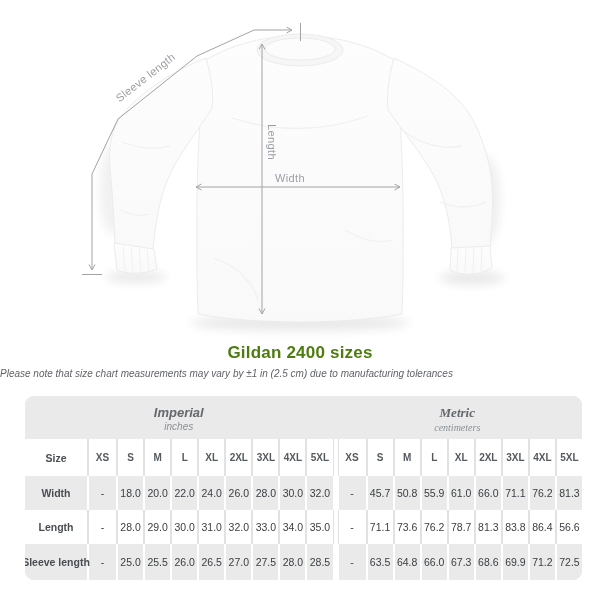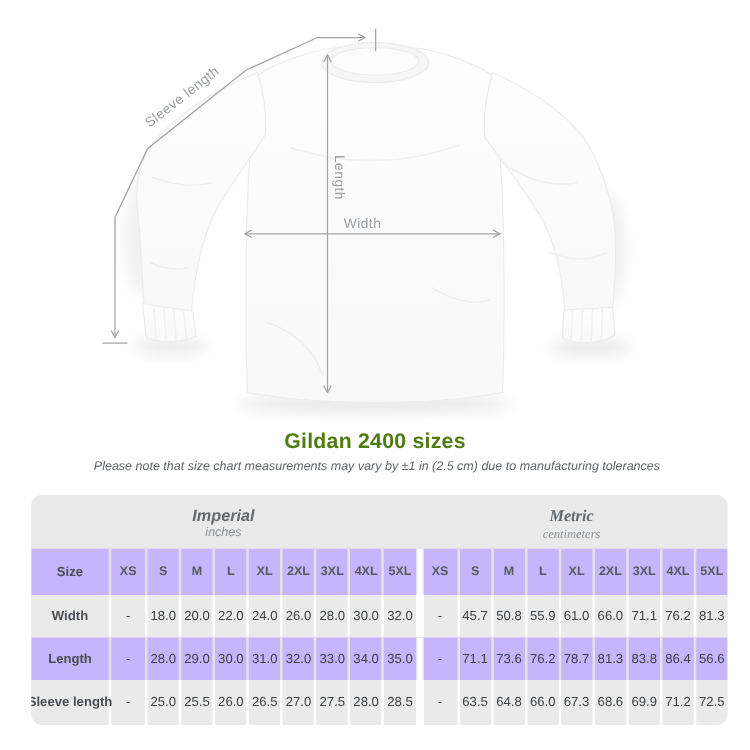--- a/index.html
+++ b/index.html
@@ -11,32 +11,32 @@
 
   
   .diagram { position:absolute; left:0; top:0; width:600px; height:340px; }
 
   
   .title {
     position:absolute; top:343px; left:0; width:600px; text-align:center;
     font-size:17px; font-weight:bold; color:#4d7c0f; letter-spacing:0.2px;
   }
   .subtitle {
-    position:absolute; top:368px; left:0; width:528px; text-align:right;
+    position:absolute; top:368px; left:0; width:528px; text-align:left;
     font-size:10px; font-style:italic; color:#5f6368;
   }
 
   
   .sizetable {
     position:absolute; left:25px; top:396px; width:557px;
     background:#eaeaea; border-radius:9px; overflow:hidden;
     display:grid; grid-template-rows:43px 37px 34px 34px 36px;
   }
   .trow { display:grid; grid-template-columns:64px 1fr 6px 1fr; }
-  .r-white { --sep:#e2e2e2; background:#c4b5fd; }
+  .r-white { --sep:#e2e2e2; background:#ffffff; }
   .r-gray  { --sep:#ffffff; background:#eaeaea; }
 
   .cellgroup { display:grid; grid-template-columns:repeat(9,1fr); }
   .cell {
     display:flex; align-items:center; justify-content:center;
     font-size:10.5px; color:#3c4043; white-space:nowrap;
   }
   .cell + .cell { border-left:2px solid var(--sep); }
   .hcell { font-weight:700; color:#555a5f; font-size:10px; }
   .rlabel {

